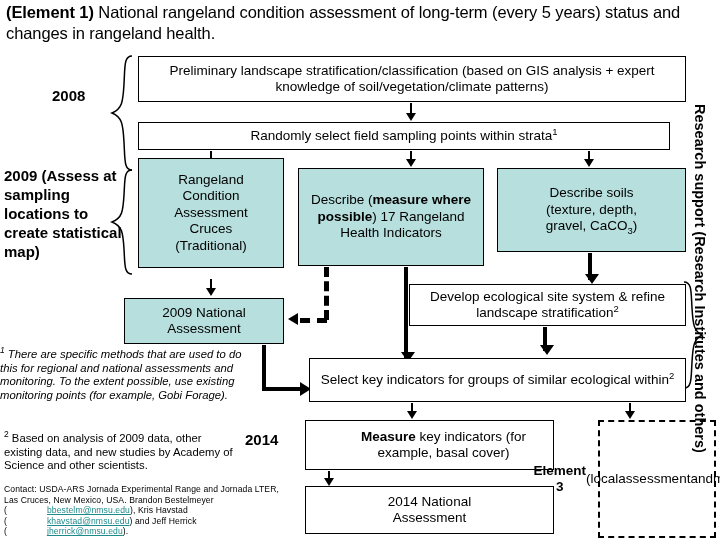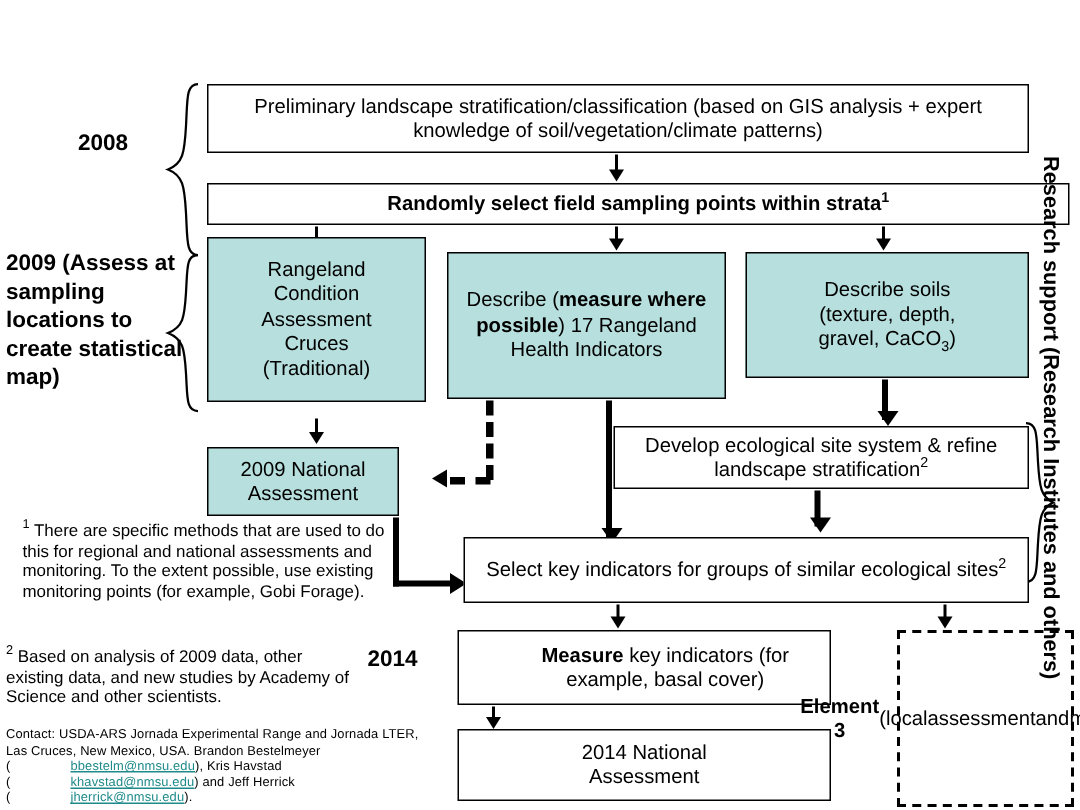--- a/index.html
+++ b/index.html
@@ -107,37 +107,40 @@
   }
 
   
   .brace svg{display:block;}
 </style>
 </head>
 <body>
 
 <div class="stage">
 
+  <div class="abs" id="title">
+    <b>(Element 1)</b><span> National rangeland condition assessment of long-term (every 5 years) status and changes in rangeland health.</span>
+  </div>
 
   <div class="abs year" style="left:52px;top:86px;">2008</div>
 
   <div class="abs brace" style="left:110px;top:54px;width:24px;height:118px;">
     <svg width="24" height="118" viewBox="0 0 24 118">
       <path d="M22 2 C14 2, 15 12, 14 30 C13 48, 12 55, 2 59 C12 63, 13 70, 14 88 C15 106, 14 116, 22 116" fill="none" stroke="#000" stroke-width="1.5"></path>
     </svg>
   </div>
 
   <div class="abs box" style="left:138px;top:56px;width:548px;height:46px;">
     <span>Preliminary landscape stratification/classification (based on GIS analysis + expert knowledge of soil/vegetation/climate patterns)</span>
   </div>
 
   <div class="abs vline" style="left:410px;top:103px;height:12px;"></div>
   <div class="abs arrowdown" style="left:406px;top:113px;"></div>
 
-  <div class="abs box" style="left:138px;top:122px;width:575px;height:28px;font-weight:bold;">
+  <div class="abs box" style="left:138px;top:122px;width:532px;height:28px;">
     <span><span>Randomly select field sampling points within strata</span><sup>1</sup></span>
   </div>
 
   <div class="abs vline" style="left:210px;top:151px;height:10px;"></div>
   <div class="abs arrowdown" style="left:206px;top:159px;"></div>
 
   <div class="abs vline" style="left:410px;top:151px;height:10px;"></div>
   <div class="abs arrowdown" style="left:406px;top:159px;"></div>
 
   <div class="abs vline" style="left:588px;top:151px;height:10px;"></div>
@@ -165,21 +168,21 @@
 
   <div class="abs box teal" style="left:497px;top:168px;width:189px;height:84px;flex-direction:column;">
     <span>Describe soils</span>
     <span>(texture, depth,</span>
     <span><span>gravel, CaCO</span><sub>3</sub><span>)</span></span>
   </div>
 
   <div class="abs vline" style="left:210px;top:279px;height:11px;"></div>
   <div class="abs arrowdown" style="left:206px;top:288px;"></div>
 
-  <div class="abs box teal" style="left:138px;top:298px;width:128px;height:46px;flex-direction:column;">
+  <div class="abs box teal" style="left:124px;top:298px;width:160px;height:46px;flex-direction:column;">
     <span>2009 National</span>
     <span>Assessment</span>
   </div>
 
   <div class="abs dashv" style="left:324px;top:267px;height:53px;"></div>
   <div class="abs dashh" style="left:300px;top:318px;width:27px;"></div>
   <div class="abs arrowleft" style="left:288px;top:313px;"></div>
 
   <div class="abs vline thick" style="left:404px;top:267px;height:91px;"></div>
   <div class="abs arrowdown big" style="left:401px;top:352px;"></div>
@@ -198,21 +201,21 @@
     <svg width="22" height="110" viewBox="0 0 22 110">
       <path d="M2 2 C10 2, 9 12, 10 28 C11 45, 12 51, 20 55 C12 59, 11 65, 10 82 C9 98, 10 108, 2 108" fill="none" stroke="#000" stroke-width="1.5"></path>
     </svg>
   </div>
 
   <div class="abs vline thick" style="left:262px;top:345px;height:46px;"></div>
   <div class="abs hline thick" style="left:262px;top:387px;width:42px;"></div>
   <div class="abs arrowright" style="left:300px;top:382px;"></div>
 
   <div class="abs box" style="left:309px;top:358px;width:377px;height:44px;">
-    <span><span>Select key indicators for groups of similar ecological sites</span><sup>2</sup></span>
+    <span><span>Select key indicators for groups of similar ecological within</span><sup>2</sup></span>
   </div>
 
   <div class="abs vline" style="left:411px;top:403px;height:10px;"></div>
   <div class="abs arrowdown" style="left:407px;top:411px;"></div>
 
   <div class="abs vline" style="left:629px;top:403px;height:10px;"></div>
   <div class="abs arrowdown" style="left:625px;top:411px;"></div>
 
   <div class="abs year" style="left:245px;top:430px;">2014</div>
 
@@ -229,21 +232,21 @@
   </div>
 
   <div class="abs box dashed" style="left:598px;top:420px;width:118px;height:118px;flex-direction:row;">
     <b>Element 3</b>
     <span>(local</span>
     <span>assessment</span>
     <span>and</span>
     <span>monitoring)</span>
   </div>
 
-  <div class="abs fn" style="left:15px;top:348px;width:244px;">
+  <div class="abs fn" style="left:0;top:348px;width:244px;font-style:italic;">
     <sup>1</sup><span> There are specific methods that are used to do this for regional and national assessments and monitoring. To the extent possible, use existing monitoring points (for example, Gobi Forage).</span>
   </div>
 
   <div class="abs fn" style="left:4px;top:432px;width:238px;">
     <sup>2</sup><span> Based on analysis of 2009 data, other existing data, and new studies by Academy of Science and other scientists.</span>
   </div>
 
   <div class="abs" id="contact" style="left:4px;top:484px;width:286px;">
     <span>Contact: USDA-ARS Jornada Experimental Range and Jornada LTER, Las Cruces, New Mexico, USA. Brandon Bestelmeyer (</span><a href="#">bbestelm@nmsu.edu</a><span>), Kris Havstad (</span><a href="#">khavstad@nmsu.edu</a><span>) and Jeff Herrick (</span><a href="#">jherrick@nmsu.edu</a><span>).</span>
   </div>

